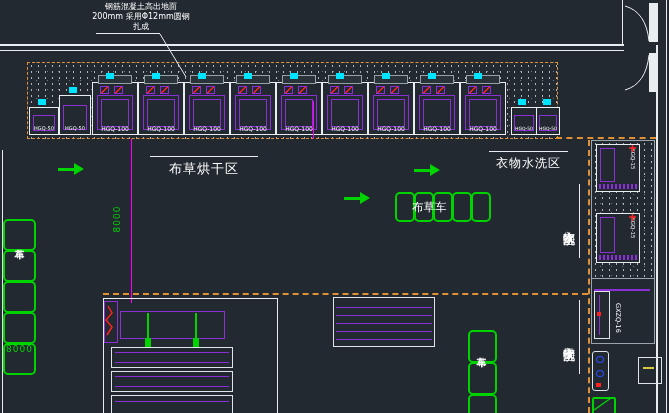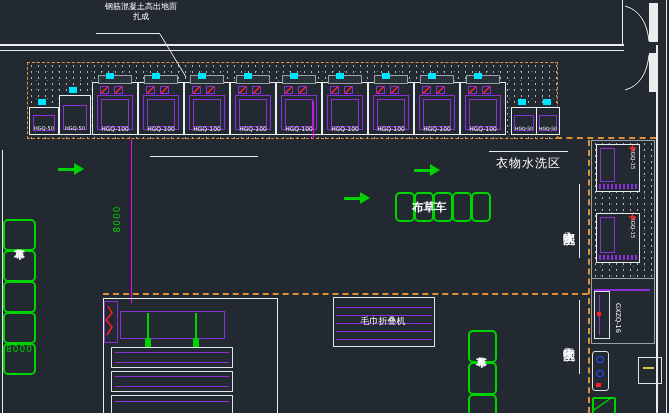--- a/index.html
+++ b/index.html
@@ -35,21 +35,21 @@
   .overline{position:absolute;height:1px;background:#e9edf0;}
   .vtext{writing-mode:vertical-rl;text-orientation:upright;}
   .vlatin{writing-mode:vertical-rl;}
   
   .garrow{position:absolute;width:26px;height:12px;}
   .garrow .shaft{position:absolute;left:0;top:5px;width:16px;height:3px;background:#00d400;}
   .garrow .head{position:absolute;left:16px;top:0;width:0;height:0;
                 border-left:10px solid #00d400;border-top:6px solid transparent;border-bottom:6px solid transparent;}
   
   .cart{position:absolute;border:2px solid #00d400;border-radius:5px;background:transparent;}
-  .cartlabel{position:absolute;color:#fff;z-index:6;white-space:nowrap;font-weight:bold;}
+  .cartlabel{position:absolute;color:#fff;z-index:6;white-space:nowrap;}
   
   .prect{position:absolute;border:1.5px solid #8b2fd6;}
   .wrect{position:absolute;border:1px solid #dfe4e8;}
   .mlabel{position:absolute;color:#fff;text-align:center;white-space:nowrap;z-index:6;}
   .gtick{position:absolute;width:2px;background:#00d400;}
   .gfoot{position:absolute;width:6px;height:9px;background:#00d400;}
   .dim{position:absolute;color:#00d400;font-size:9px;letter-spacing:1px;white-space:nowrap;}
   
   .washer{position:absolute;border:1px solid #e9edf0;background:#222931;}
   .washer .drum{position:absolute;left:3px;top:3px;bottom:9px;width:13px;border:1px solid #8b2fd6;}
@@ -66,20 +66,21 @@
 
   <div class="wl" style="left:0;top:44px;width:624px;height:2px;"></div>
   <div class="wl" style="left:0;top:50px;width:624px;height:1px;"></div>
   <div class="wl" style="left:622px;top:0;width:1px;height:46px;"></div>
   <div class="wl" style="left:656px;top:45px;width:2px;height:368px;"></div>
   <div class="wl" style="left:666px;top:0;width:1px;height:413px;"></div>
   <div class="wl" style="left:2px;top:150px;width:1px;height:263px;"></div>
 
   <div class="note" style="left:66px;top:2px;width:150px;">
     <div>钢筋混凝土高出地面</div>
+    <div>200mm 采用Φ12mm圆钢</div>
     <div>扎成</div>
   </div>
   <div class="wl" style="left:96px;top:33px;width:64px;height:1px;"></div>
 
   <div id="platform" class="stipple"></div>
 
   <div class="unit" style="left:29px;top:107px;width:28px;height:26px;">
     <div class="vent" style="top:-9px;"></div>
     <div class="door" style="left:3px;right:3px;top:7px;bottom:3px;"></div>
     <div class="ulabel" style="font-size:5px;">HGQ-50</div>
@@ -181,20 +182,21 @@
     <div class="vent" style="top:-9px;left:25%;"></div>
     <div class="door" style="left:2px;right:2px;top:7px;bottom:3px;"></div>
     <div class="ulabel" style="font-size:4.5px;">HGQ-50</div>
   </div>
 
   <div class="odash-h" style="left:556px;top:137px;width:100px;"></div>
   <div class="odash-v" style="left:588px;top:140px;height:273px;"></div>
   <div class="odash-h" style="left:103px;top:293px;width:485px;"></div>
 
   <div class="overline" style="left:150px;top:156px;width:108px;"></div>
+  <div class="zlabel" style="left:150px;top:160px;width:108px;font-size:13px;">布草烘干区</div>
 
   <div class="overline" style="left:489px;top:151px;width:79px;"></div>
   <div class="zlabel" style="left:489px;top:155px;width:79px;font-size:12px;">衣物水洗区</div>
 
   <div class="wl" style="left:579px;top:184px;width:1px;height:74px;"></div>
   <div class="zlabel vtext" style="left:560px;top:186px;height:74px;font-size:12px;">衣物水洗区</div>
 
   <div class="wl" style="left:579px;top:300px;width:1px;height:74px;"></div>
   <div class="zlabel vtext" style="left:560px;top:302px;height:74px;font-size:12px;">衣物干洗区</div>
 
@@ -255,21 +257,20 @@
     <div class="abs" style="left:3px;right:3px;bottom:4px;height:1px;background:#8b2fd6;"></div>
   </div>
   <div class="wrect" style="left:111px;top:395px;width:120px;height:18px;border-bottom:none;">
     <div class="abs" style="left:3px;right:3px;top:5px;height:1px;background:#8b2fd6;"></div>
   </div>
 
   <div class="wrect" style="left:333px;top:297px;width:100px;height:48px;">
     <div class="abs" style="left:2px;right:2px;top:2px;bottom:2px;
          background:repeating-linear-gradient(to bottom,transparent 0 7px,#8b2fd6 7px 8px);"></div>
   </div>
-  <div class="mlabel" style="left:333px;top:315px;width:100px;font-size:9px;">毛巾折叠机</div>
 
   <div class="stipple abs" style="left:592px;top:141px;width:62px;height:136px;"></div>
   <div class="gl" style="left:591px;top:140px;width:64px;height:1px;"></div>
   <div class="gl" style="left:591px;top:140px;width:1px;height:203px;"></div>
   <div class="gl" style="left:654px;top:140px;width:1px;height:203px;"></div>
   <div class="gl" style="left:591px;top:278px;width:64px;height:1px;"></div>
   <div class="gl" style="left:591px;top:343px;width:64px;height:1px;"></div>
 
   <div class="washer" style="left:596px;top:144px;width:42px;height:46px;">
     <div class="drum"></div>

